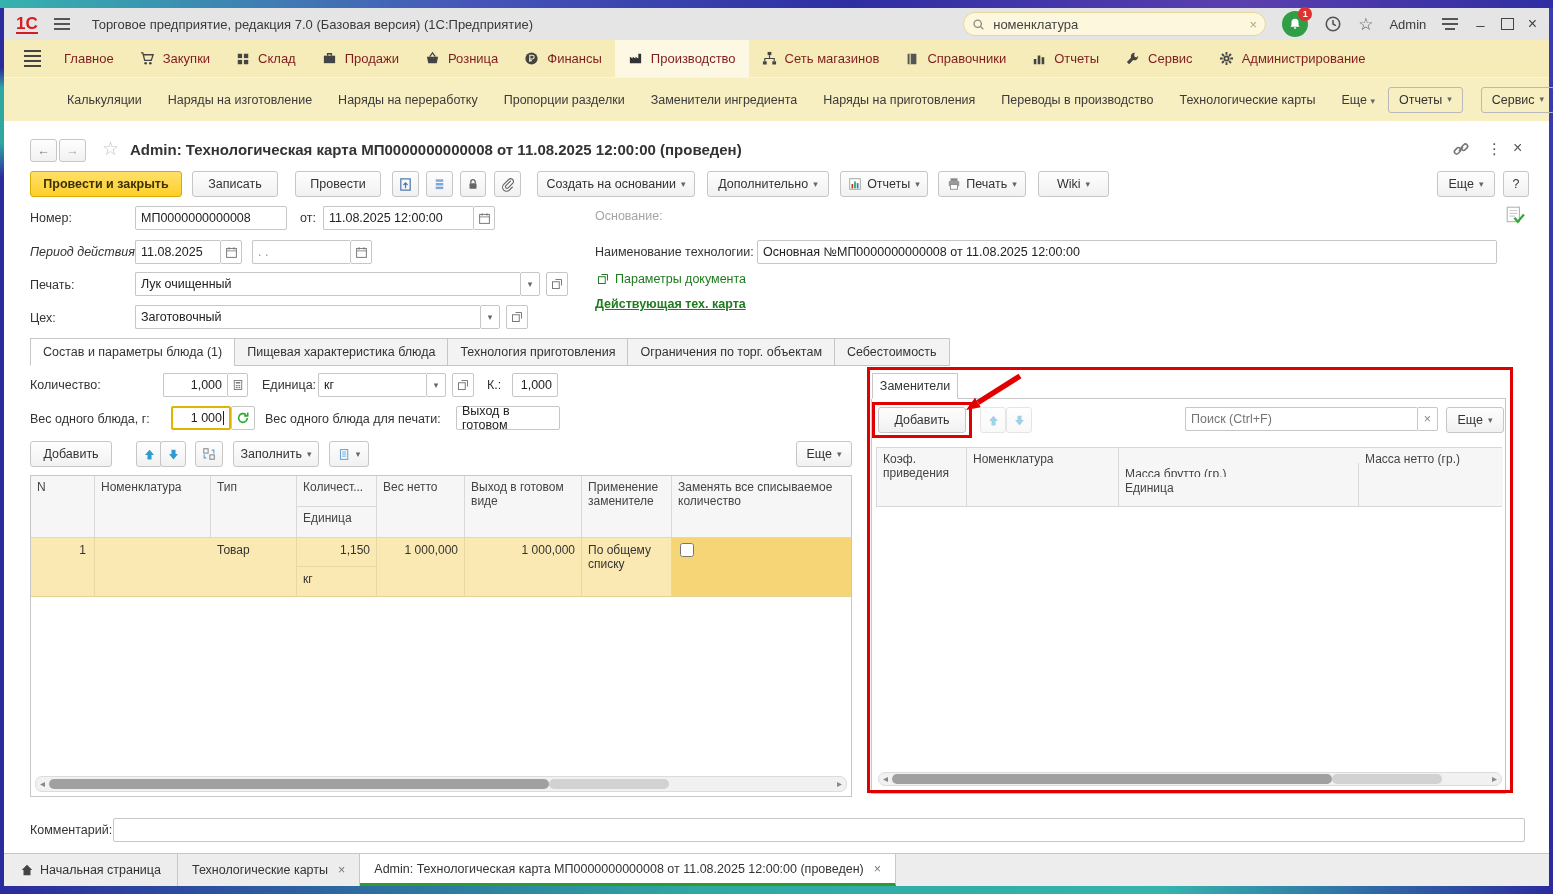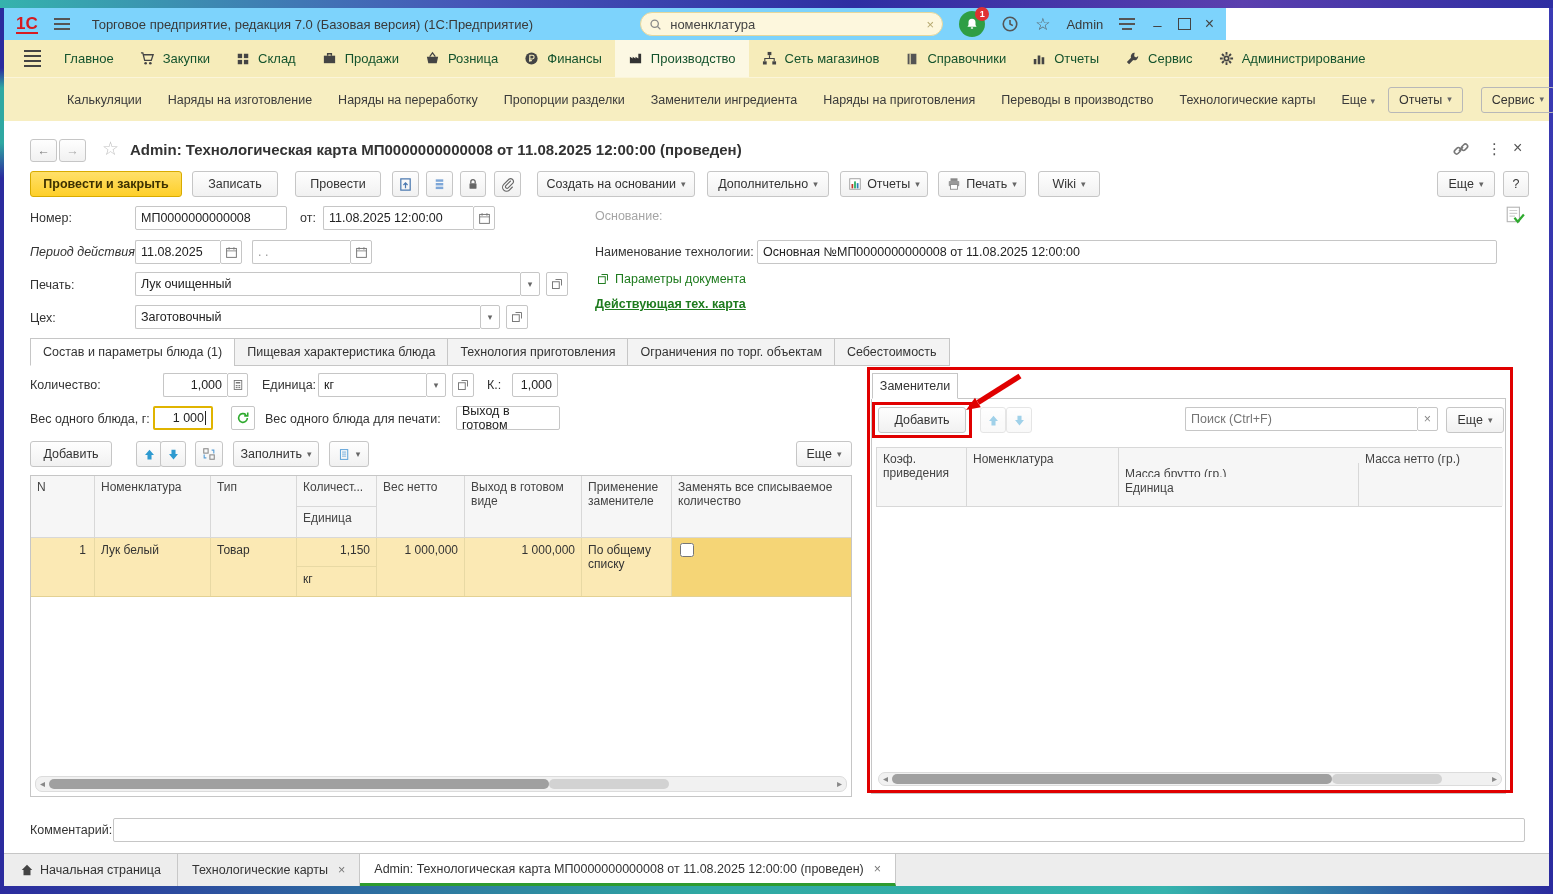--- a/index.html
+++ b/index.html
@@ -4,35 +4,35 @@
 <style>
   html,body{margin:0;padding:0;background:#888;}
   .window{position:relative;width:1553px;height:894px;overflow:hidden;background:#fff;
           font-family:"Liberation Sans","DejaVu Sans",sans-serif;font-size:12.5px;color:#333;}
   .abs{position:absolute;box-sizing:border-box;}
   
   .top-strip{left:0;top:0;width:1553px;height:8px;background:linear-gradient(90deg,#35b3ad,#4656b8 30%,#2e2ea2 55%,#5b3fae 80%,#2e2ea2);}
   .bottom-strip{left:0;top:886px;width:1553px;height:8px;background:linear-gradient(90deg,#2b2b9e,#2fa8a2 45%,#35b3ad 75%,#2b2b9e);}
   .border-left{left:0;top:8px;width:4px;height:878px;background:linear-gradient(180deg,#2b2b9e 0,#2b2b9e 60px,#2fa8a2 80px,#2fa8a2 135px,#2b2b9e 170px,#2b2b9e 100%);}
   .border-right{right:0;top:8px;width:4px;height:878px;background:linear-gradient(180deg,#3b3bb4 0,#2b2b9e 100%);}
-  .titlebar{left:4px;top:8px;width:1222px;height:32px;background:#7dd3fc;display:flex;align-items:center;}
+  .titlebar{left:4px;top:8px;width:1545px;height:32px;background:#e5e5e5;display:flex;align-items:center;}
   .menubar{left:4px;top:40px;width:1545px;height:37px;background:#f6ecba;display:flex;align-items:center;padding-left:10px;}
   .funcbar{left:4px;top:77px;width:1545px;height:44px;background:#f7eec1;display:flex;align-items:center;padding-left:50px;border-top:1px solid #fbf5d9;}
   .workspace{left:4px;top:121px;width:1545px;height:732px;background:#fff;}
   .bottomtabs{left:4px;top:853px;width:1545px;height:33px;background:#ededed;border-top:1px solid #c6c6c6;display:flex;align-items:stretch;}
   
   .btn{display:inline-flex;align-items:center;justify-content:center;gap:5px;height:26px;padding:0 10px;
        background:linear-gradient(#fefefe,#f1f1f1);border:1px solid #c6c6c6;border-radius:3px;color:#333;font-size:12.5px;white-space:nowrap;}
   .btn.icon-only{padding:0 5px;min-width:26px;}
   .caret{font-size:9px;color:#666;line-height:1;}
   .ylwbtn{background:linear-gradient(#ffe06a,#fecf2a);border:1px solid #d8ab00;font-weight:bold;color:#3c3000;}
   .input{box-sizing:border-box;height:24px;border:1px solid #c6c6c6;border-radius:2px;background:#fff;font-size:12.5px;color:#222;
          font-family:"Liberation Sans","DejaVu Sans",sans-serif;padding:0 5px;display:flex;align-items:center;}
   .lbl{font-size:12.5px;color:#333;white-space:nowrap;}
-  .menu-item{display:flex;align-items:center;gap:8px;height:100%;padding:0 13px;font-size:13px;color:#14532d;white-space:nowrap;}
+  .menu-item{display:flex;align-items:center;gap:8px;height:100%;padding:0 13px;font-size:13px;color:#7f1d1d;white-space:nowrap;}
   .menu-item.active{background:#fcf8e3;}
   .func-item{padding:0 13px;font-size:12.5px;color:#3a3a3a;white-space:nowrap;}
   .tab{display:inline-flex;align-items:center;justify-content:center;height:26px;padding:0 12px;border:1px solid #c6c6c6;
        background:#f3f3f3;font-size:12.5px;color:#333;white-space:nowrap;border-right-width:0;}
   .tab:last-child{border-right-width:1px;}
   .tab.active{background:#fff;border-bottom-color:#fff;}
   .hdrcell{box-sizing:border-box;background:#f6f6f6;border-right:1px solid #d8d8d8;border-bottom:1px solid #d8d8d8;
            font-size:12px;color:#444;padding:4px 6px;overflow:hidden;}
   .green-link{color:#1e7b1e;font-size:12.5px;white-space:nowrap;}
   .scrolltrack{background:#f1f1f1;border:1px solid #dcdcdc;border-radius:7px;display:flex;align-items:center;}
@@ -325,21 +325,21 @@
     <span>
         <svg width="14" height="14" viewBox="0 0 16 16">
           <rect x="4" y="1.5" width="8" height="3" fill="#888"></rect>
           <rect x="2" y="4.5" width="12" height="6" rx="1" fill="#9a9a9a"></rect>
           <rect x="4" y="8.5" width="8" height="5.5" fill="#fff" stroke="#888"></rect>
         </svg>
       </span>
     <span>Печать</span>
       <span class="caret">▾</span>
     </button>
-  <button class="btn abs" style="left:1038px;top:171px;width:62px;">
+  <button class="btn abs" style="left:1038px;top:171px;width:71px;">
     <span>Wiki</span>
       <span class="caret">▾</span>
     </button>
   <button class="btn abs" style="left:1437px;top:171px;width:58px;">
     <span>Еще</span>
       <span class="caret">▾</span>
     </button>
   <button class="btn abs icon-only" style="left:1503px;top:171px;width:26px;">?</button>
 
   <span class="abs lbl" style="left:30px;top:211px;">Номер:</span>
@@ -463,21 +463,21 @@
         <svg width="12" height="12" viewBox="0 0 16 16">
           <rect x="2" y="5" width="9" height="9" fill="none" stroke="#777" stroke-width="1.3"></rect>
           <path d="M6 2h8v8" fill="none" stroke="#777" stroke-width="1.3"></path>
         </svg>
       </span>
     </button>
   <span class="abs lbl" style="left:487px;top:378px;">К.:</span>
   <div class="abs input" style="left:512px;top:373px;width:46px;justify-content:flex-end;">1,000</div>
 
   <span class="abs lbl" style="left:30px;top:412px;">Вес одного блюда, г:</span>
-  <div class="abs input" style="left:153px;top:406px;width:60px;justify-content:flex-end;border:2px solid #e0b400;align-items:center;">
+  <div class="abs input" style="left:171px;top:406px;width:60px;justify-content:flex-end;border:2px solid #e0b400;align-items:center;">
     <span>1 000</span>
       <span style="width:1px;height:14px;background:#222;margin-left:1px;"></span>
   </div>
   <button class="abs input" style="left:231px;top:406px;width:24px;justify-content:center;padding:0;">
     <span>
         <svg width="14" height="14" viewBox="0 0 16 16">
           <path d="M13 8a5 5 0 1 1-1.6-3.7" fill="none" stroke="#2eaa2e" stroke-width="1.8"></path>
           <path d="M13.4 1.6v4h-4" fill="none" stroke="#2eaa2e" stroke-width="1.8"></path>
         </svg>
       </span>
@@ -534,21 +534,20 @@
     <div style="position:absolute;left:180px;top:0;width:86px;height:62px;" class="hdrcell">Тип</div>
     <div style="position:absolute;left:266px;top:0;width:80px;height:31px;" class="hdrcell">Количест...</div>
     <div style="position:absolute;left:266px;top:31px;width:80px;height:31px;" class="hdrcell">Единица</div>
     <div style="position:absolute;left:346px;top:0;width:88px;height:62px;" class="hdrcell">Вес нетто</div>
     <div style="position:absolute;left:434px;top:0;width:117px;height:62px;" class="hdrcell">Выход в готовом виде</div>
     <div style="position:absolute;left:551px;top:0;width:90px;height:62px;" class="hdrcell">Применение заменителе</div>
     <div style="position:absolute;left:641px;top:0;width:179px;height:62px;border-right:0;" class="hdrcell">Заменять все списываемое количество</div>
 
     <div style="position:absolute;left:0;top:62px;width:820px;height:58px;background:#fbe9b4;border-bottom:1px solid #e3d193;font-size:12px;color:#333;">
       <div style="position:absolute;left:0;top:0;width:64px;height:58px;border-right:1px solid #e8d9a4;padding:5px 8px 0 0;text-align:right;box-sizing:border-box;">1</div>
-      <div style="position:absolute;left:64px;top:0;width:116px;height:58px;border-right:1px solid #e8d9a4;padding:5px 6px 0;box-sizing:border-box;">Лук белый</div>
       <div style="position:absolute;left:180px;top:0;width:86px;height:58px;border-right:1px solid #e8d9a4;padding:5px 6px 0;box-sizing:border-box;">Товар</div>
       <div style="position:absolute;left:266px;top:0;width:80px;height:29px;border-right:1px solid #e8d9a4;border-bottom:1px solid #e8d9a4;padding:5px 6px 0;text-align:right;box-sizing:border-box;">1,150</div>
       <div style="position:absolute;left:266px;top:29px;width:80px;height:29px;border-right:1px solid #e8d9a4;padding:5px 6px 0;box-sizing:border-box;">кг</div>
       <div style="position:absolute;left:346px;top:0;width:88px;height:58px;border-right:1px solid #e8d9a4;padding:5px 6px 0;text-align:right;box-sizing:border-box;">1 000,000</div>
       <div style="position:absolute;left:434px;top:0;width:117px;height:58px;border-right:1px solid #e8d9a4;padding:5px 6px 0;text-align:right;box-sizing:border-box;">1 000,000</div>
       <div style="position:absolute;left:551px;top:0;width:90px;height:58px;border-right:1px solid #e8d9a4;padding:5px 6px 0;box-sizing:border-box;">По общему списку</div>
       <div style="position:absolute;left:641px;top:0;width:179px;height:58px;background:#f5d576;padding:5px 0 0 8px;box-sizing:border-box;">
         <input type="checkbox" style="width: 14px; height: 14px; margin: 0px;">
       </div>
     </div>

